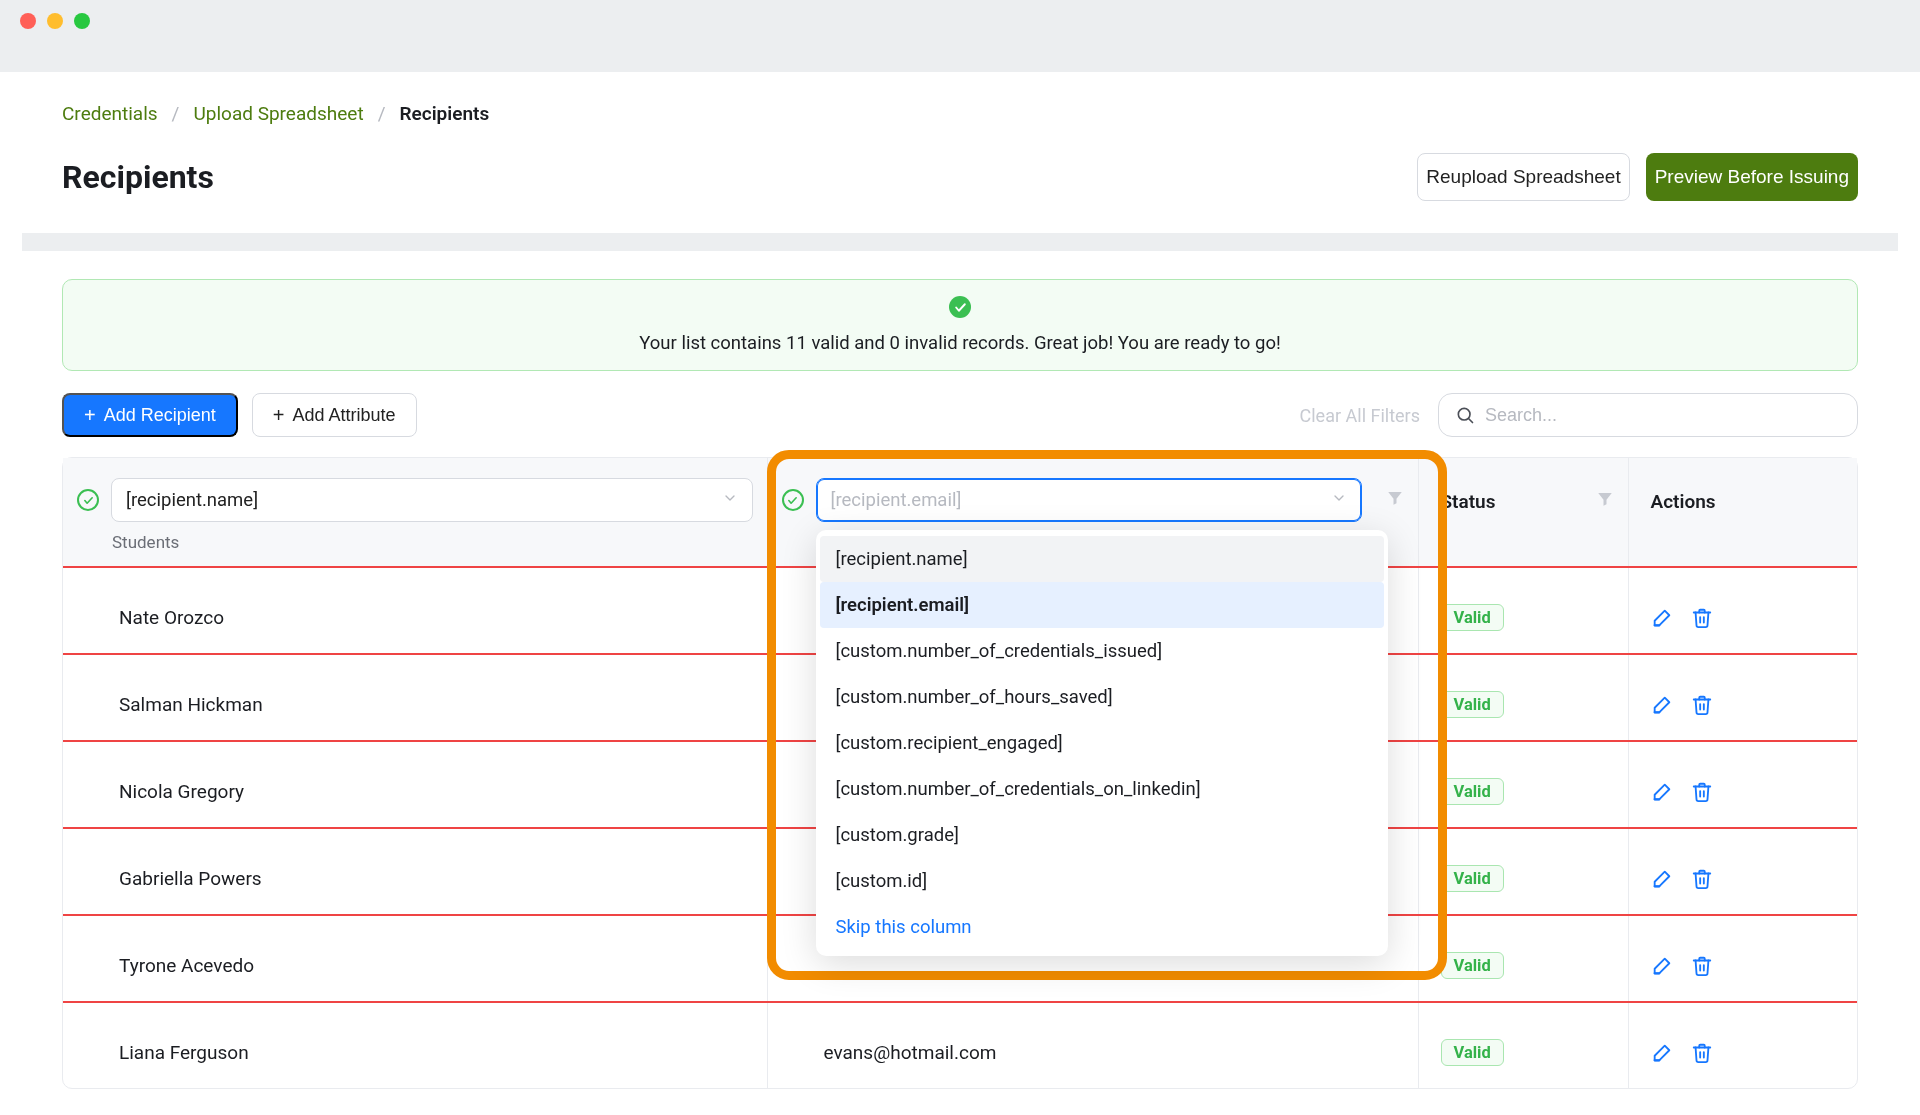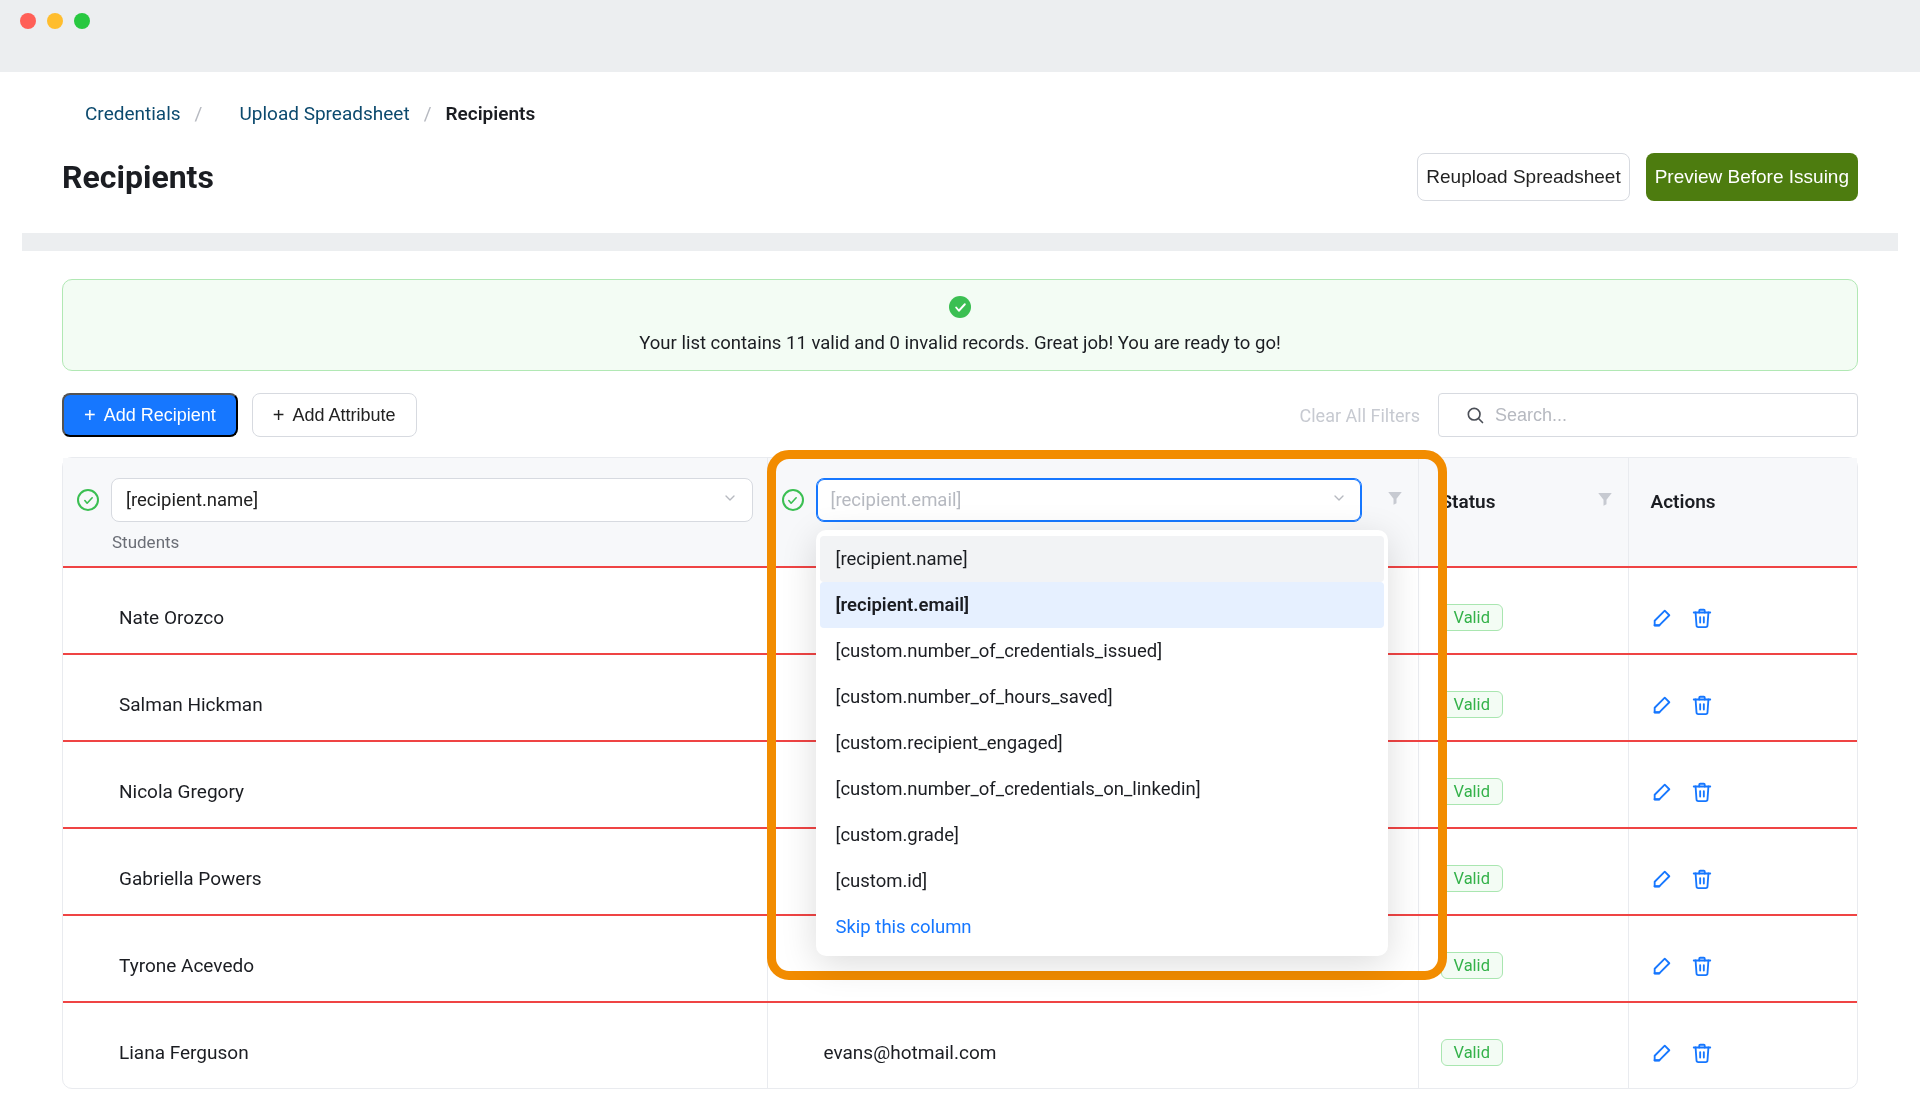--- a/index.html
+++ b/index.html
@@ -39,21 +39,21 @@
     padding: 30px 40px 32px 40px;
   }
   .breadcrumbs {
     display: flex;
     gap: 14px;
     font-size: 19px;
     color: #6b6e76;
     margin-bottom: 28px;
     align-items: center;
   }
-  .breadcrumbs .crumb-link { color: #0c4a6e; cursor: pointer; margin-left: 23px; }
+  .breadcrumbs .crumb-link { color: #4d7c0f; cursor: pointer; }
   .breadcrumbs .sep { color: #b6b9c0; }
   .breadcrumbs .crumb-current { color: #1b1d22; font-weight: 600; }
 
   .header-row {
     display: flex;
     align-items: center;
     justify-content: space-between;
   }
   .page-title {
     font-size: 32px;
@@ -112,21 +112,21 @@
     margin: 0 40px 20px 40px;
     display:flex;
     align-items:center;
     justify-content:space-between;
   }
   .toolbar-left { display:flex; gap:14px; }
   .toolbar-right { display:flex; gap:18px; align-items:center; }
   .clear-filters { color:#c7cad1; font-size:18px; }
   .search-box {
     display:flex; align-items:center; gap:10px;
-    border:1px solid #d7dae0; border-radius:4px; height:44px; padding:0 26px; width:420px;
+    border:1px solid #d7dae0; border-radius:14px; height:44px; padding:0 16px; width:420px;
   }
   .search-box input { border:none; outline:none; font-size:18px; flex:1; color:#222; }
   .search-box input::placeholder { color:#b6b9c0; }
   .search-box svg { stroke:#4b4f57; }
 
   
   .table-wrap { margin: 12px 40px; border:1px solid #e9ebef; border-radius:10px; overflow:visible; position:relative;}
   table { width:100%; border-collapse: collapse; }
   thead th {
     background:#f7f8fa;
@@ -173,21 +173,21 @@
 
   tbody td {
     padding: 36px 14px 22px 14px;
     border-top:2px solid #ef4444;
     font-size:19px;
     color:#1b1d22;
     vertical-align: middle;
   }
   tbody td.cell-name { padding-left: 56px; }
   tbody td.cell-email { padding-left: 56px; border-left:1px solid #e9ebef;}
-  tbody td.cell-status { padding-left: 22px; border-left:1px solid #e9ebef;}
+  tbody td.cell-status { padding-left: 22px; border-left:1px solid #e9ebef;font-weight:bold;}
   tbody td.cell-actions { padding-left: 22px; border-left:1px solid #e9ebef;}
 
   .badge-valid {
     display:inline-block;
     border:1px solid #a9e6b0;
     background:#f3fcf4;
     color:#34b24a;
     border-radius:6px;
     padding:3px 12px;
     font-size:16.5px;

